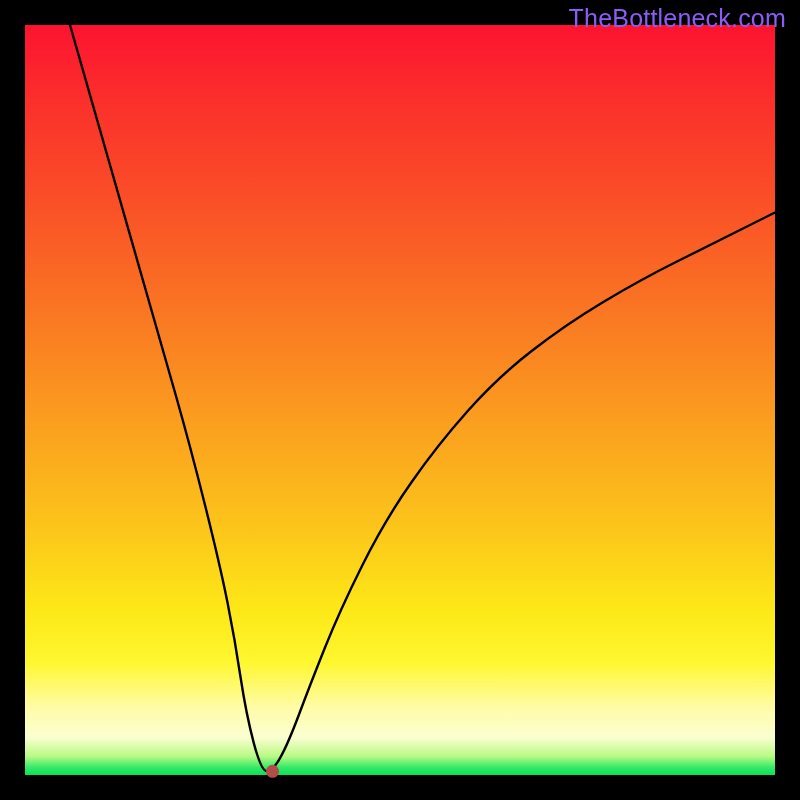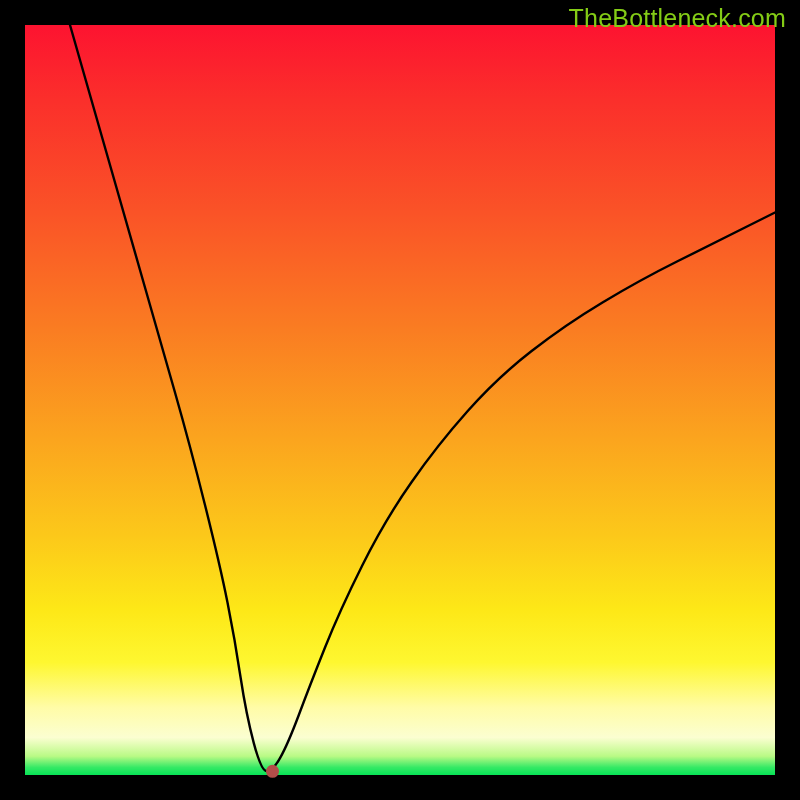--- a/index.html
+++ b/index.html
@@ -14,21 +14,21 @@
   .frame {
     position: relative;
     width: 800px;
     height: 800px;
     background: #000;
   }
   .watermark {
     position: absolute;
     top: 4px;
     right: 14px;
-    color: #84cc16;
+    color: #8b5cf6;
     font-size: 25px;
     letter-spacing: 0.2px;
     font-weight: 400;
     z-index: 5;
   }
   .plot {
     position: absolute;
     left: 25px;
     top: 25px;
     width: 750px;

